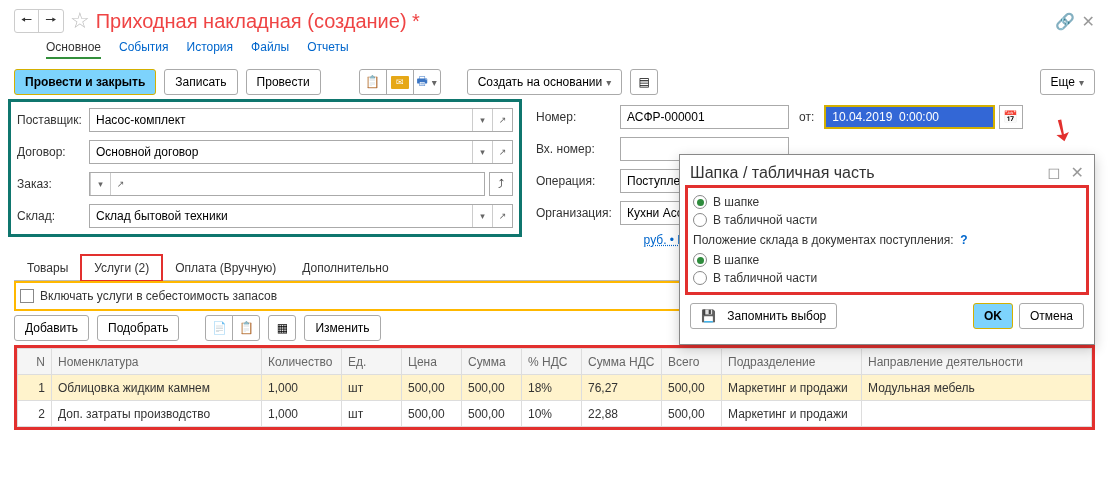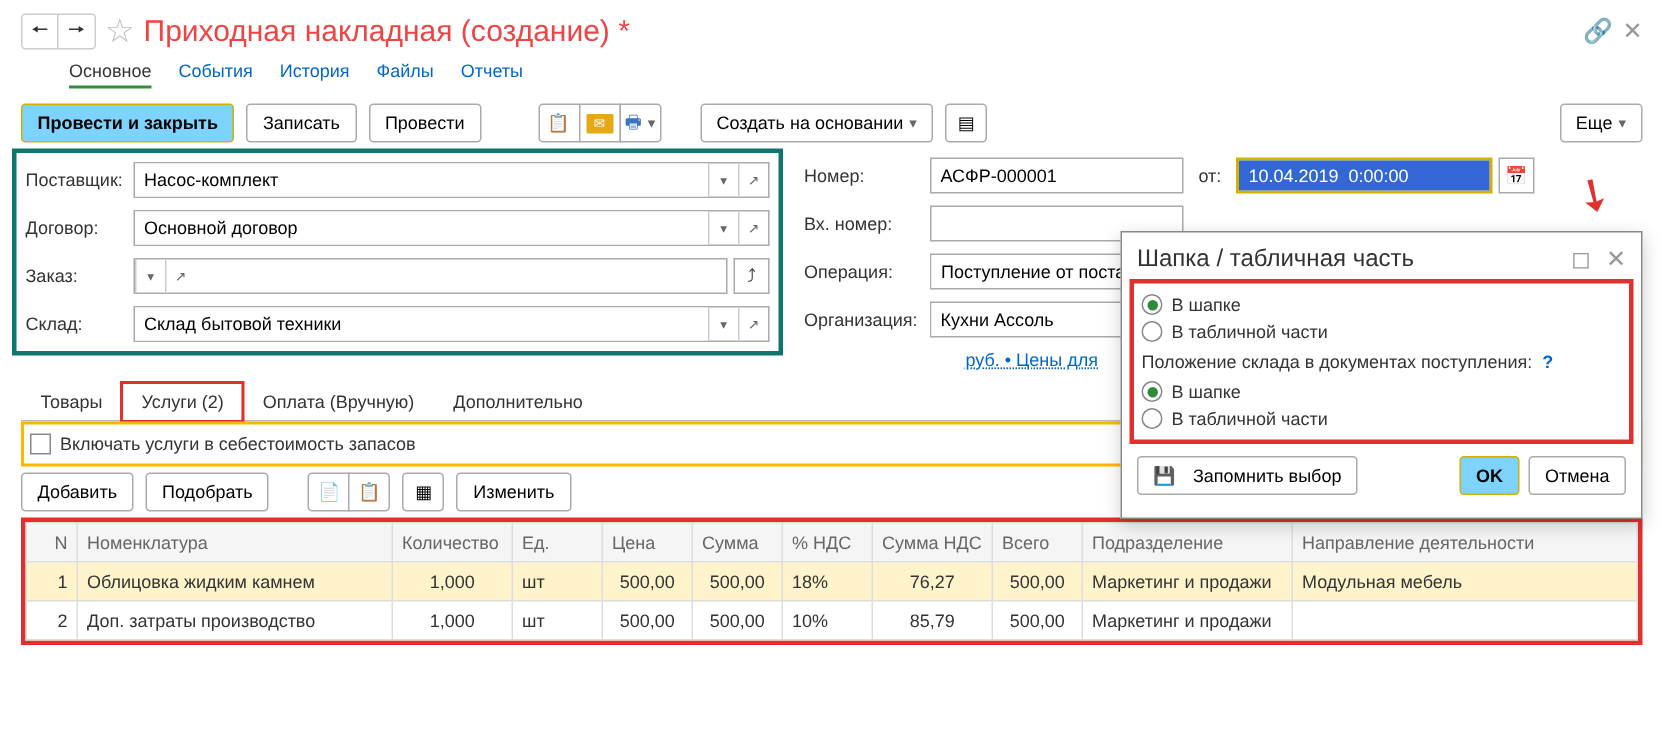--- a/index.html
+++ b/index.html
@@ -66,25 +66,25 @@
 
 
 .table-actions { display: flex; gap: 8px; padding: 4px 0; }
 
 
 .table-wrap { border: 3px solid #e2302e; }
 table { width: 100%; border-collapse: collapse; font-size: 12px; }
 th, td { border: 1px solid #ddd; padding: 4px 6px; text-align: left; height: 26px; }
 th { background: #f5f5f5; font-weight: normal; color: #666; }
 td.num, th.num { text-align: right; width: 34px; }
-td.r { text-align: center; }
+td.r { text-align: left; }
 tr.selected td { background: #fff3cc; }
 
 
-.popup { position: absolute; top: 154px; right: 14px; width: 348px; background: #fff; border: 1px solid #888; box-shadow: 0 4px 12px rgba(0,0,0,.2); padding: 8px 10px 15px 10px; }
+.popup { position: absolute; top: 154px; right: 14px; width: 416px; background: #fff; border: 1px solid #888; box-shadow: 0 4px 12px rgba(0,0,0,.2); padding: 8px 10px 15px 10px; }
 .popup-title-row { display: flex; align-items: center; margin-bottom: 8px; }
 .popup-title { font-size: 16px; flex: 1; }
 .popup-body { border: 3px solid #e2302e; padding: 5px; margin: -5px -5px 8px -5px; }
 .popup-label { margin: 4px 0; }
 .radio-row { display: flex; align-items: center; gap: 6px; padding: 2px 0; }
 .radio { width: 14px; height: 14px; border: 1px solid #888; border-radius: 50%; display: inline-flex; align-items: center; justify-content: center; }
 .radio.checked::after { content: ""; width: 7px; height: 7px; background: #2e8b3c; border-radius: 50%; }
 .popup-footer { display: flex; gap: 6px; margin-top: 8px; }
 .help-q { color: #0066cc; font-weight: bold; }
 
@@ -277,21 +277,21 @@
           <td>Модульная мебель</td>
         </tr>
         <tr>
           <td class="num">2</td>
           <td>Доп. затраты производство</td>
           <td class="r">1,000</td>
           <td>шт</td>
           <td class="r">500,00</td>
           <td class="r">500,00</td>
           <td>10%</td>
-          <td class="r">85,79</td>
+          <td class="r">22,88</td>
           <td class="r">500,00</td>
           <td>Маркетинг и продажи</td>
           <td></td>
         </tr>
       </tbody>
     </table>
   </div>
 
   <div class="popup">
     <div class="popup-title-row">

